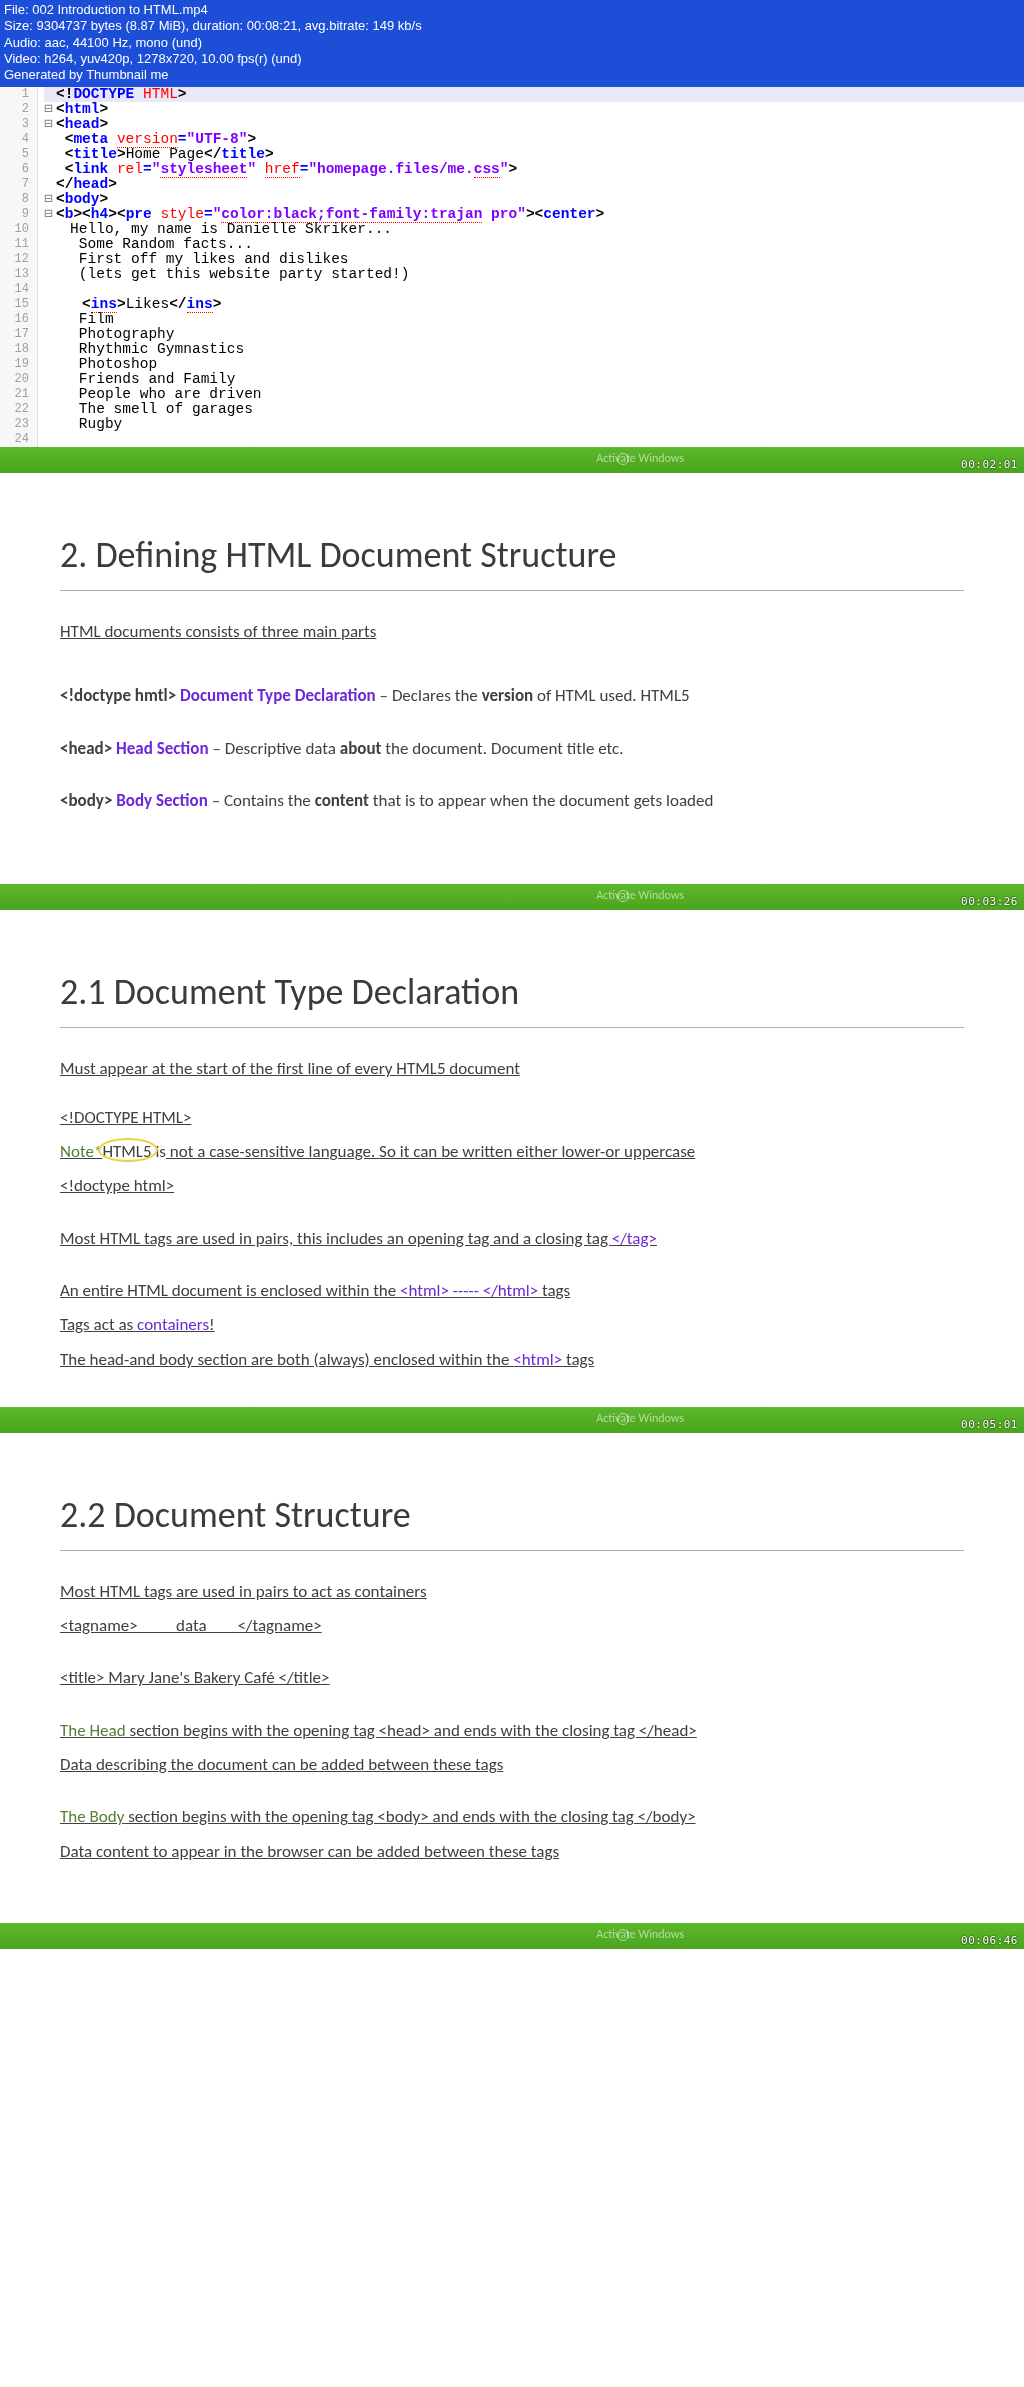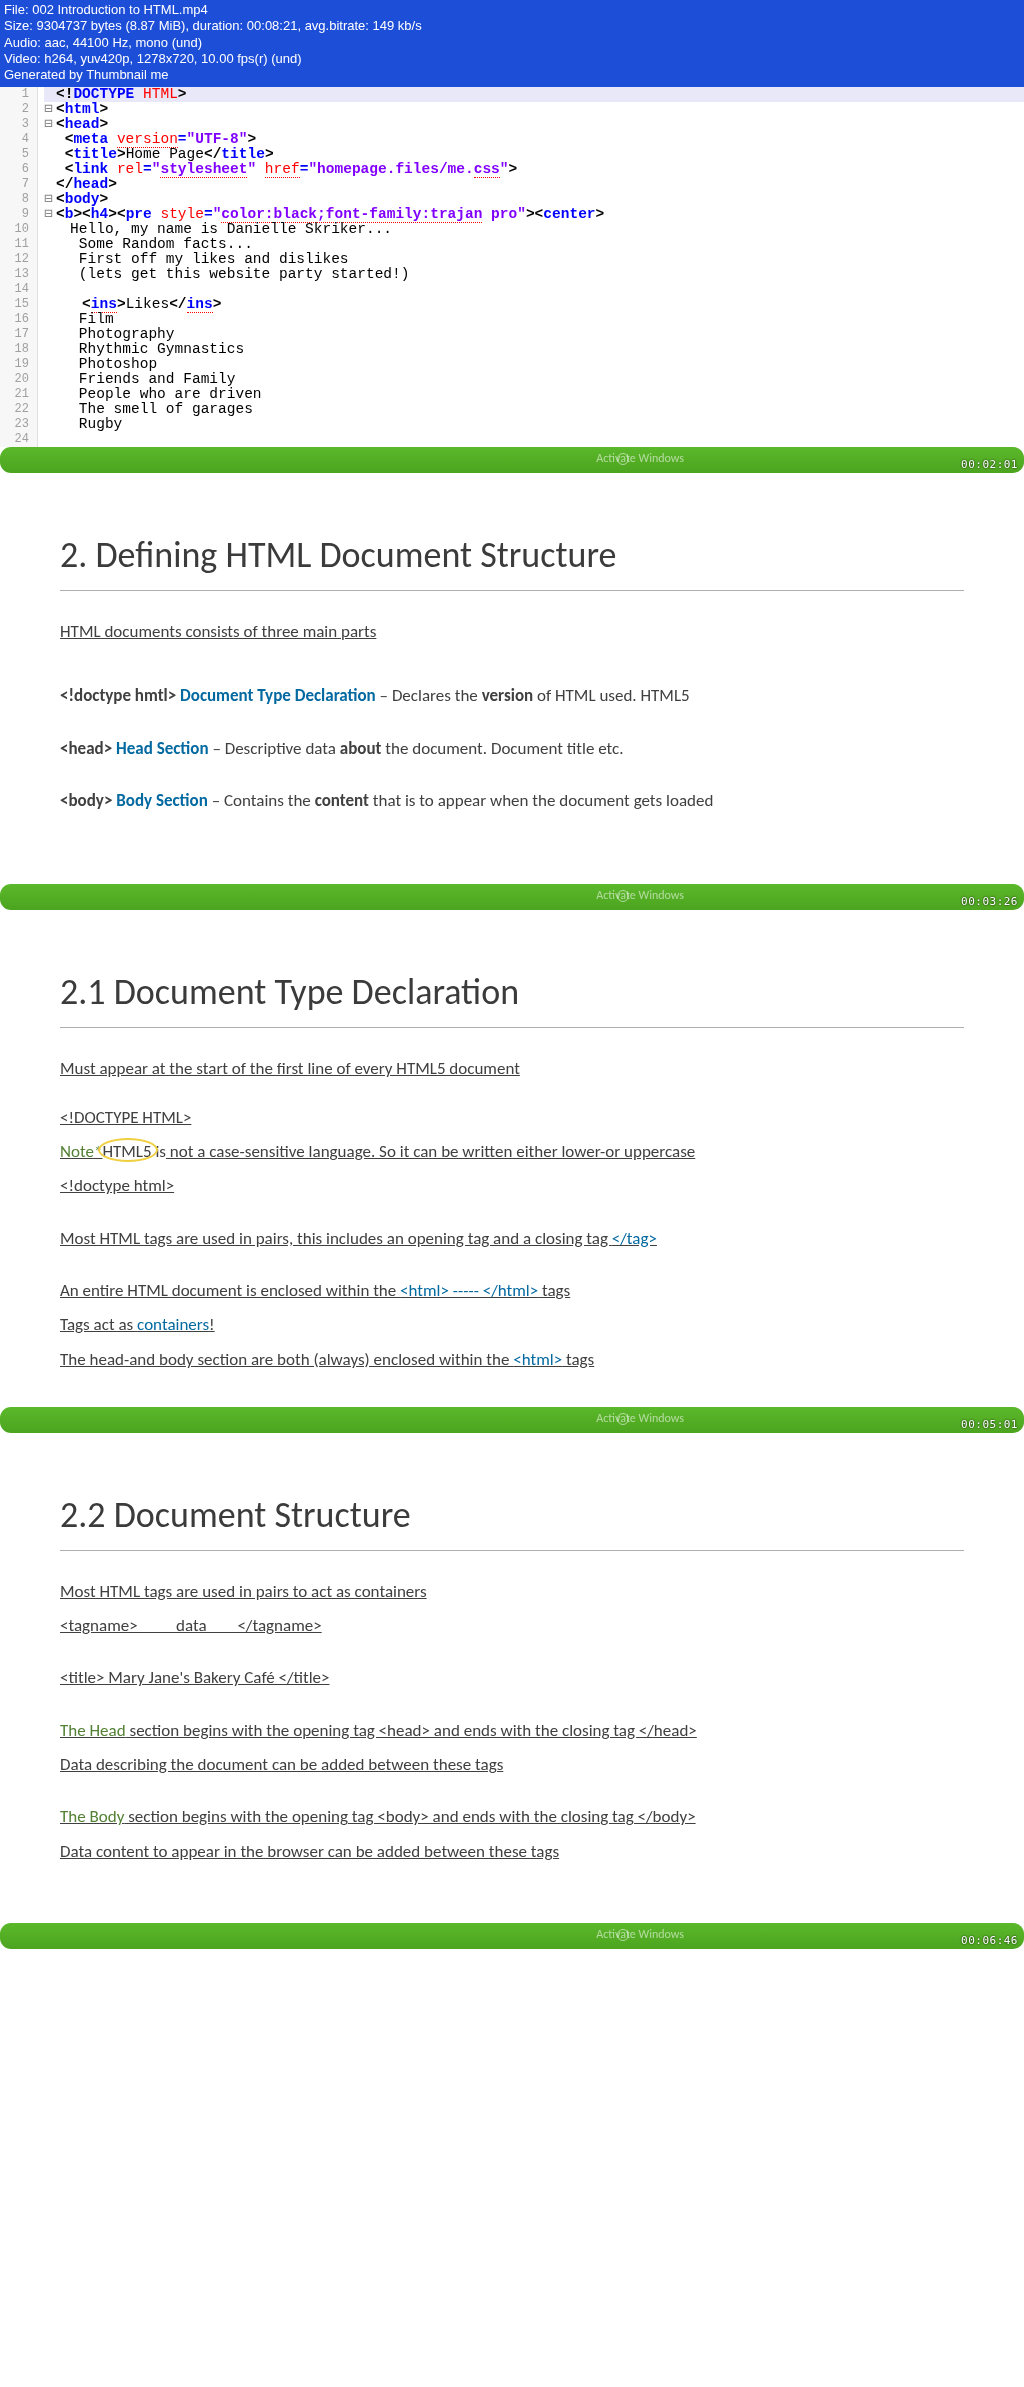--- a/index.html
+++ b/index.html
@@ -38,21 +38,20 @@
   .c-attr { color: #ff0000; }
   .c-str { color: #8000ff; font-weight: bold; }
   .c-black { color: #000; font-weight: normal; }
   .c-wavy { border-bottom: 1px dotted #ff0000; }
 
   
   .greenbar {
     height: 26px;
     background: linear-gradient(#5bb82a,#4ca41f);
     position: relative;
-    border-radius: 11px;
   }
   .greenbar .activate {
     position: absolute; right: 340px; top: 4px;
     color: rgba(255,255,255,0.55); font-size: 12px;
   }
   .greenbar .key {
     position: absolute; right: 395px; top: 6px;
     width: 12px; height: 12px; border: 1.5px solid rgba(255,255,255,0.55);
     border-radius: 50%;
   }
@@ -73,21 +72,21 @@
   .slide h1 {
     font-family: "Calibri Light", Calibri, Arial, sans-serif;
     font-weight: 300; color: #3b3b3b;
     font-size: 36px; margin-bottom: 6px;
   }
   .slide .rule {
     border-bottom: 1px solid #b0b0b0; margin-bottom: 28px;
   }
   .u { text-decoration: underline; }
   .b { font-weight: bold; }
-  .red { color: #0369a1; }
+  .red { color: #6d28d9; }
   .green2 { color: #538135; }
   .para { margin-bottom: 20px; }
   .para-s { margin-bottom: 8px; text-decoration: underline; }
   .circle-mark {
     display:inline-block; position:relative;
   }
   .circle-mark::before{
     content:""; position:absolute; left:-4px; top:-1px;
     width: 56px; height: 20px; border:2px solid #f0d040;
     border-radius: 50%;

